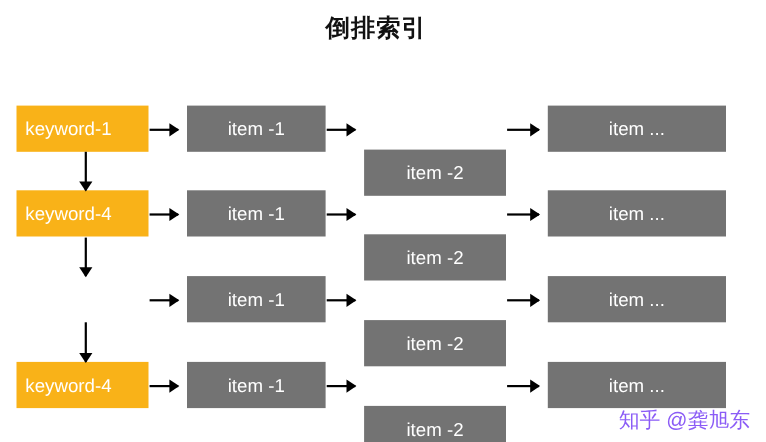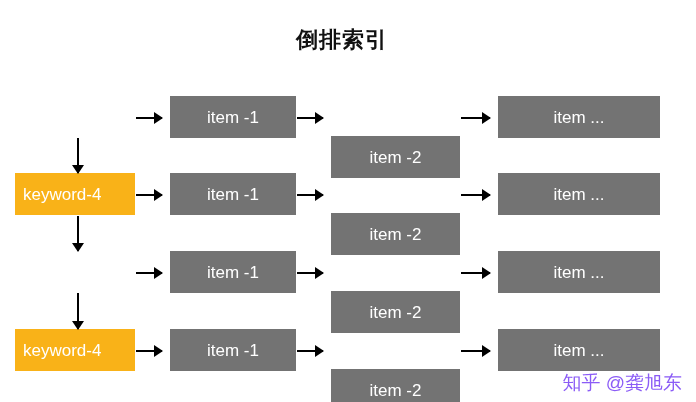--- a/index.html
+++ b/index.html
@@ -19,21 +19,21 @@
     position: absolute;
     inset: 0;
     width: 696px;
     height: 402px;
   }
 
   
   #page-title {
     position: absolute;
     left: 0;
-    top: 26px;
+    top: 12px;
     width: 684px;
     text-align: center;
     font-size: 22px;
     font-weight: bold;
     color: #111111;
     letter-spacing: 1px;
     line-height: 28px;
   }
 
   
@@ -134,20 +134,21 @@
   }
 </style>
 </head>
 <body>
 
 <div id="diagram-canvas">
 
   <div id="page-title">倒排索引</div>
 
   <div class="index-row" data-row="0">
+    <div class="node-box keyword-box">keyword-1</div>
     <div class="h-arrow" data-gap="0"></div>
     <div class="node-box item-box" data-col="0">item -1</div>
     <div class="h-arrow" data-gap="1"></div>
     <div class="node-box item-box" data-col="1">item -2</div>
     <div class="h-arrow" data-gap="2"></div>
     <div class="node-box item-box" data-col="2">item ...</div>
   </div>
 
   <div class="index-row" data-row="1">
     <div class="node-box keyword-box">keyword-4</div>

